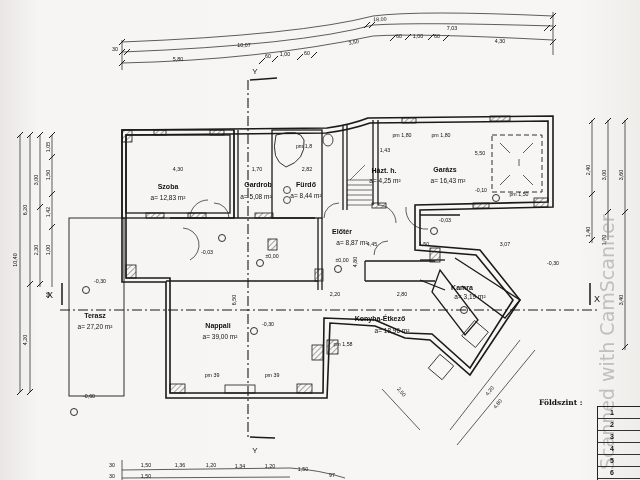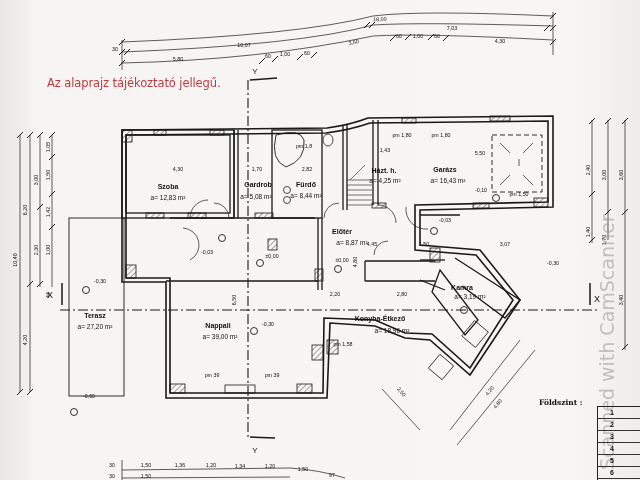--- a/index.html
+++ b/index.html
@@ -315,21 +315,20 @@
     <text class="dim" x="112" y="478">30</text>
     <text class="dim" x="146" y="478">1,50</text>
 
     <text x="50" y="298" font-size="9">X</text>
     <text x="597" y="302" font-size="9">X</text>
     <text x="255" y="74" font-size="8">Y</text>
     <text x="255" y="453" font-size="8">Y</text>
   </g>
 </svg>
 
-<div class="note">Az alaprajz tájékoztató jellegű.</div>
 <div class="watermark">Scanned with CamScanner</div>
 <div class="legend-title">Földszint :</div>
 <div class="legend-table">
   <div class="legend-row">1</div>
   <div class="legend-row">2</div>
   <div class="legend-row">3</div>
   <div class="legend-row">4</div>
   <div class="legend-row">5</div>
   <div class="legend-row">6</div>
 </div>

